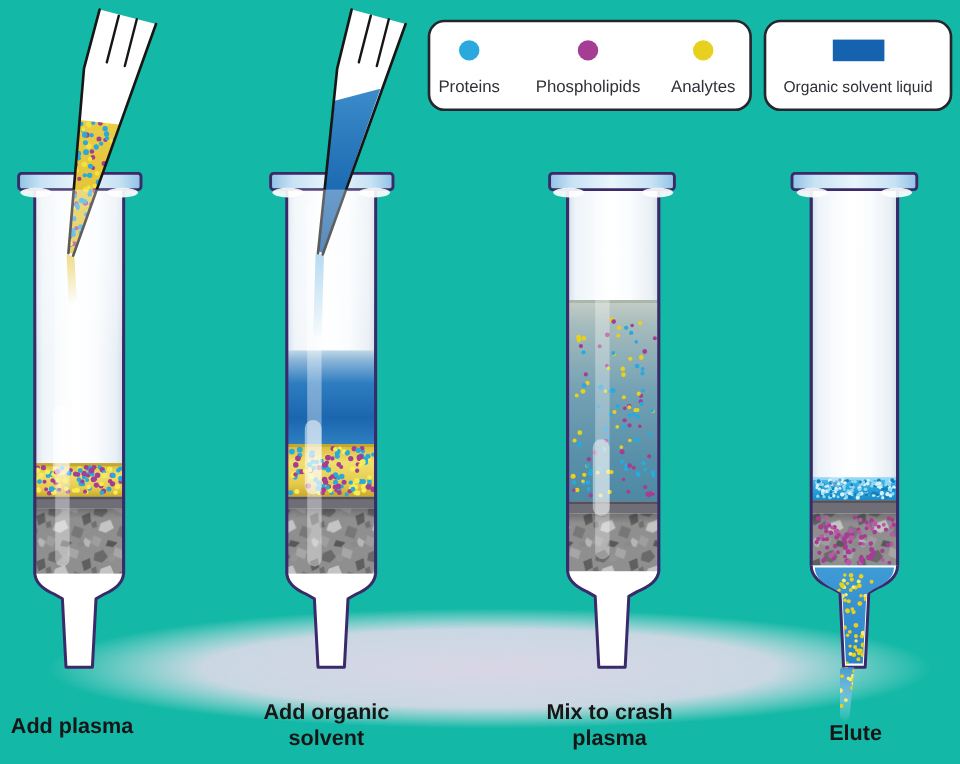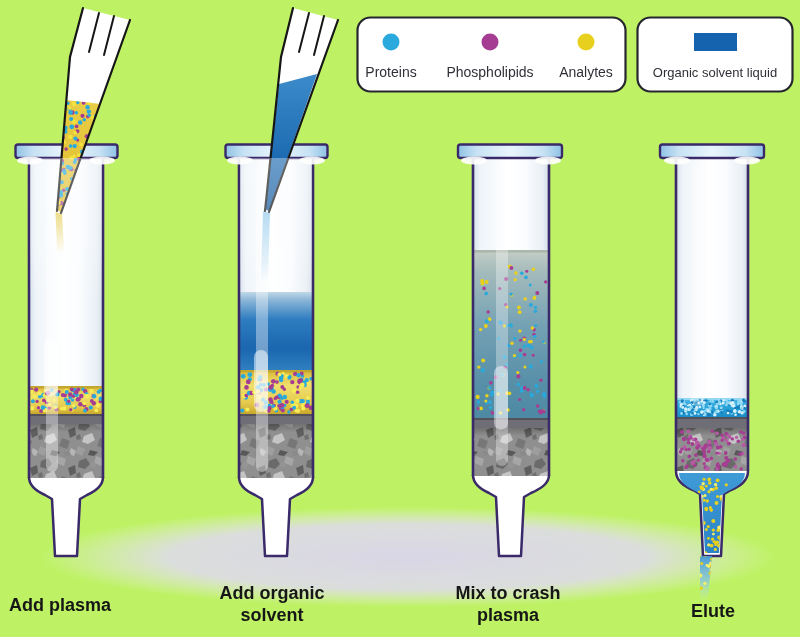--- a/index.html
+++ b/index.html
@@ -1,16 +1,16 @@
 <!DOCTYPE html>
 <html><head>
 <meta charset="utf-8">
 <style>
   html,body{margin:0;padding:0;background:#ffffff;}
-  .stage{position:relative;width:800px;height:637px;background:#bef264;overflow:hidden;}
+  .stage{position:relative;width:800px;height:637px;background:#14b8a6;overflow:hidden;}
   svg{display:block;}
   .stepLabel{font-family:"Liberation Sans",sans-serif;font-weight:bold;font-size:18px;fill:#161616;}
   .legendLabel{font-family:"Liberation Sans",sans-serif;font-size:14px;fill:#303038;}
   .legendLabelSm{font-family:"Liberation Sans",sans-serif;font-size:13px;fill:#303038;}
   text{text-anchor:middle;}
 </style>
 </head>
 <body>
 
 <div class="stage">

